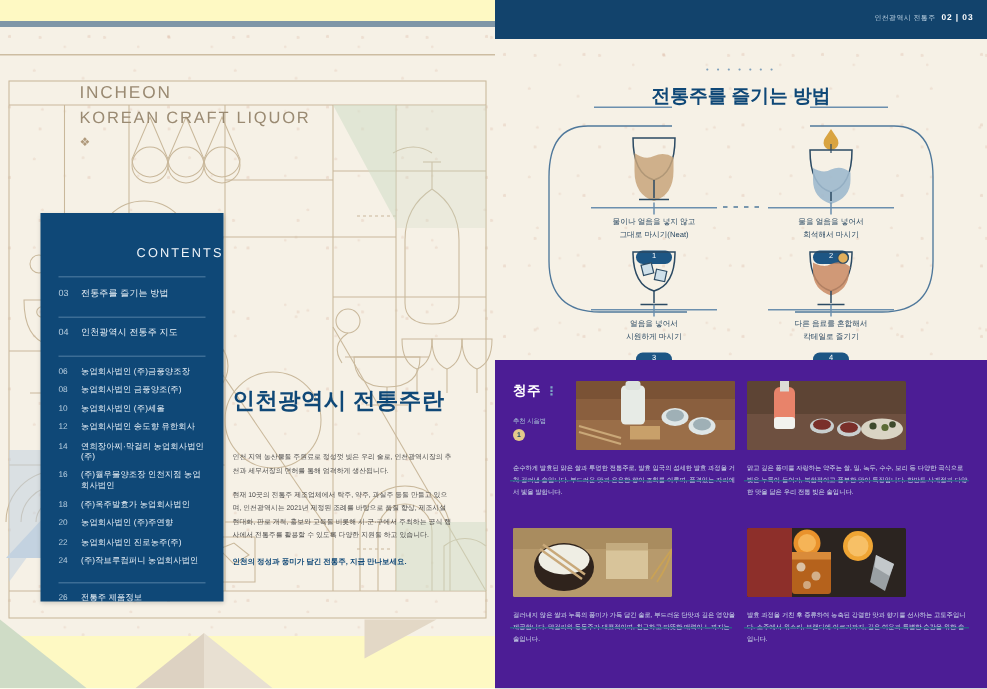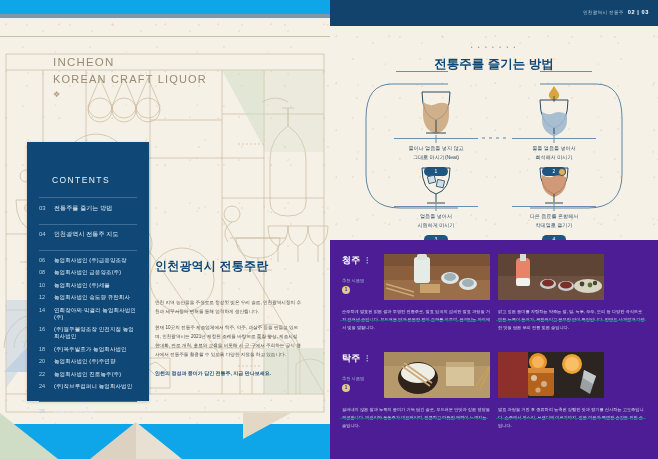--- a/index.html
+++ b/index.html
@@ -1,20 +1,20 @@
 <!DOCTYPE html>
 <html><head>
 <meta charset="utf-8">
 <style>
   html,body{margin:0;padding:0;background:#ffffff;}
   body{width:658px;height:459px;overflow:hidden;font-family:"Liberation Sans","DejaVu Sans",sans-serif;}
   .page{position:relative;width:658px;height:459px;background:#ffffff;overflow:hidden;}
 
   
-  .left-page{position:absolute;left:0;top:0;width:330px;height:459px;background:#0ea5e9;overflow:hidden;}
+  .left-page{position:absolute;left:0;top:0;width:330px;height:459px;background:#fef9c3;overflow:hidden;}
   .left-canvas{position:absolute;left:0;top:14px;width:330px;height:410px;background:#f6f1e6;overflow:hidden;}
   .paper-noise{position:absolute;inset:0;
     background-image:
       radial-gradient(circle at 12% 22%, rgba(190,120,90,.16) 0 .9px, transparent 1.2px),
       radial-gradient(circle at 34% 56%, rgba(190,120,90,.13) 0 .8px, transparent 1.1px),
       radial-gradient(circle at 62% 18%, rgba(190,120,90,.14) 0 .9px, transparent 1.2px),
       radial-gradient(circle at 78% 72%, rgba(190,120,90,.12) 0 .8px, transparent 1.1px),
       radial-gradient(circle at 48% 88%, rgba(190,120,90,.13) 0 .8px, transparent 1.1px),
       radial-gradient(circle at 88% 40%, rgba(190,120,90,.12) 0 .8px, transparent 1.1px);
     background-size:53px 47px,67px 59px,43px 61px,71px 53px,59px 67px,49px 43px;}
@@ -26,31 +26,31 @@
   .brand .l2{font-size:11px;margin-top:5px;}
   .brand .mark{margin-top:5px;font-size:8px;color:#b09a7c;}
 
   
   .ill{position:absolute;left:0;top:34px;width:330px;height:376px;}
   .ill svg{display:block;}
 
   
   .contents{position:absolute;left:27px;top:142px;width:122px;height:259px;background:#0f4877;color:#ffffff;
             box-shadow:0 1px 3px rgba(0,0,0,.18);}
-  .contents h2{margin:12px;padding:21px 0 0 13px;font-size:8.5px;letter-spacing:1.4px;font-weight:400;color:#eef3f8;}
+  .contents h2{margin:0;padding:21px 0 0 13px;font-size:8.5px;letter-spacing:1.4px;font-weight:400;color:#eef3f8;text-align:right;}
   .c-sep{height:1px;background:#3c6d95;margin:11px 12px 0 12px;}
   .c-group{padding:0 12px;}
   .c-row{display:flex;align-items:baseline;gap:6px;padding:5.5px 0 0 0;}
   .c-num{font-size:5.5px;color:#b9cfe0;min-width:9px;}
   .c-txt{font-size:5.5px;color:#e8f0f7;letter-spacing:.1px;}
   .c-row.big .c-num,.c-row.big .c-txt{font-size:6px;}
 
   
   .article{position:absolute;left:155px;top:258px;width:148px;}
-  .article h3{margin:0 0 24px 0;font-size:12px;color:#0f4877;font-weight:700;letter-spacing:.2px;}
+  .article h3{margin:0 0 24px 0;font-size:15px;color:#0f4877;font-weight:700;letter-spacing:.2px;}
   .article p{margin:0 0 7px 0;font-size:4.6px;line-height:1.95;color:#4a4a4a;}
   .article p.hl{color:#0f4877;font-weight:700;font-size:5px;margin-top:9px;}
 
   
   .tri{position:absolute;width:0;height:0;}
   .tri-green{left:0;bottom:0;border-left:58px solid #cfdcc6;border-top:46px solid transparent;}
   .tri-blue{left:4px;top:330px;border-left:26px solid transparent;border-bottom:28px solid #c3d2e0;}
   .tri-tanA{left:90px;bottom:0;border-right:46px solid #ddd2c2;border-top:37px solid transparent;}
   .tri-tanB{left:136px;bottom:0;border-left:46px solid #e8e0d2;border-top:37px solid transparent;}
   .tri-tanC{left:243px;bottom:20px;border-left:48px solid #e3d8c6;border-bottom:26px solid transparent;}
@@ -423,27 +423,20 @@
               <circle cx="92" cy="31" r="2.4" fill="#5b6b36"></circle>
               <circle cx="97" cy="29" r="2.2" fill="#3d4a2c"></circle>
             </svg>
           </div>
         </div>
         <div class="desc">맑고 깊은 풍미를 자랑하는 약주는 쌀, 밀, 녹두, 수수, 보리 등 다양한 곡식으로 빚은 누룩이 들어가, 복합적이고 풍부한 맛이 특징입니다. 한반도 사계절과 다양한 맛을 담은 우리 전통 빚은 술입니다.</div>
       </div>
 
       <div class="cat" style="left:12px;top:112px;">
         <div class="top">
-          <div class="meta">
-            <div class="title"><span>탁주</span><span class="colon">⋮</span></div>
-            <div class="rec">추천 시음법</div>
-            <div class="pills">
-              <div class="pill">1</div>
-            </div>
-          </div>
           <div class="photo">
             <svg width="106" height="46" viewBox="0 0 106 46">
               <rect width="106" height="46" fill="#b79a6c"></rect>
               <rect y="0" width="106" height="14" fill="#a98c5f"></rect>
               <ellipse cx="34" cy="26" rx="20" ry="16" fill="#2f231c"></ellipse>
               <ellipse cx="34" cy="21" rx="17" ry="10" fill="#efeee4"></ellipse>
               <path d="M18 14 L46 34" stroke="#c9a97a" stroke-width="1.6"></path>
               <path d="M20 11 L48 31" stroke="#c9a97a" stroke-width="1.6"></path>
               <rect x="62" y="10" width="28" height="24" fill="#d8c49a"></rect>
               <rect x="62" y="10" width="28" height="5" fill="#c3ab7f"></rect>

